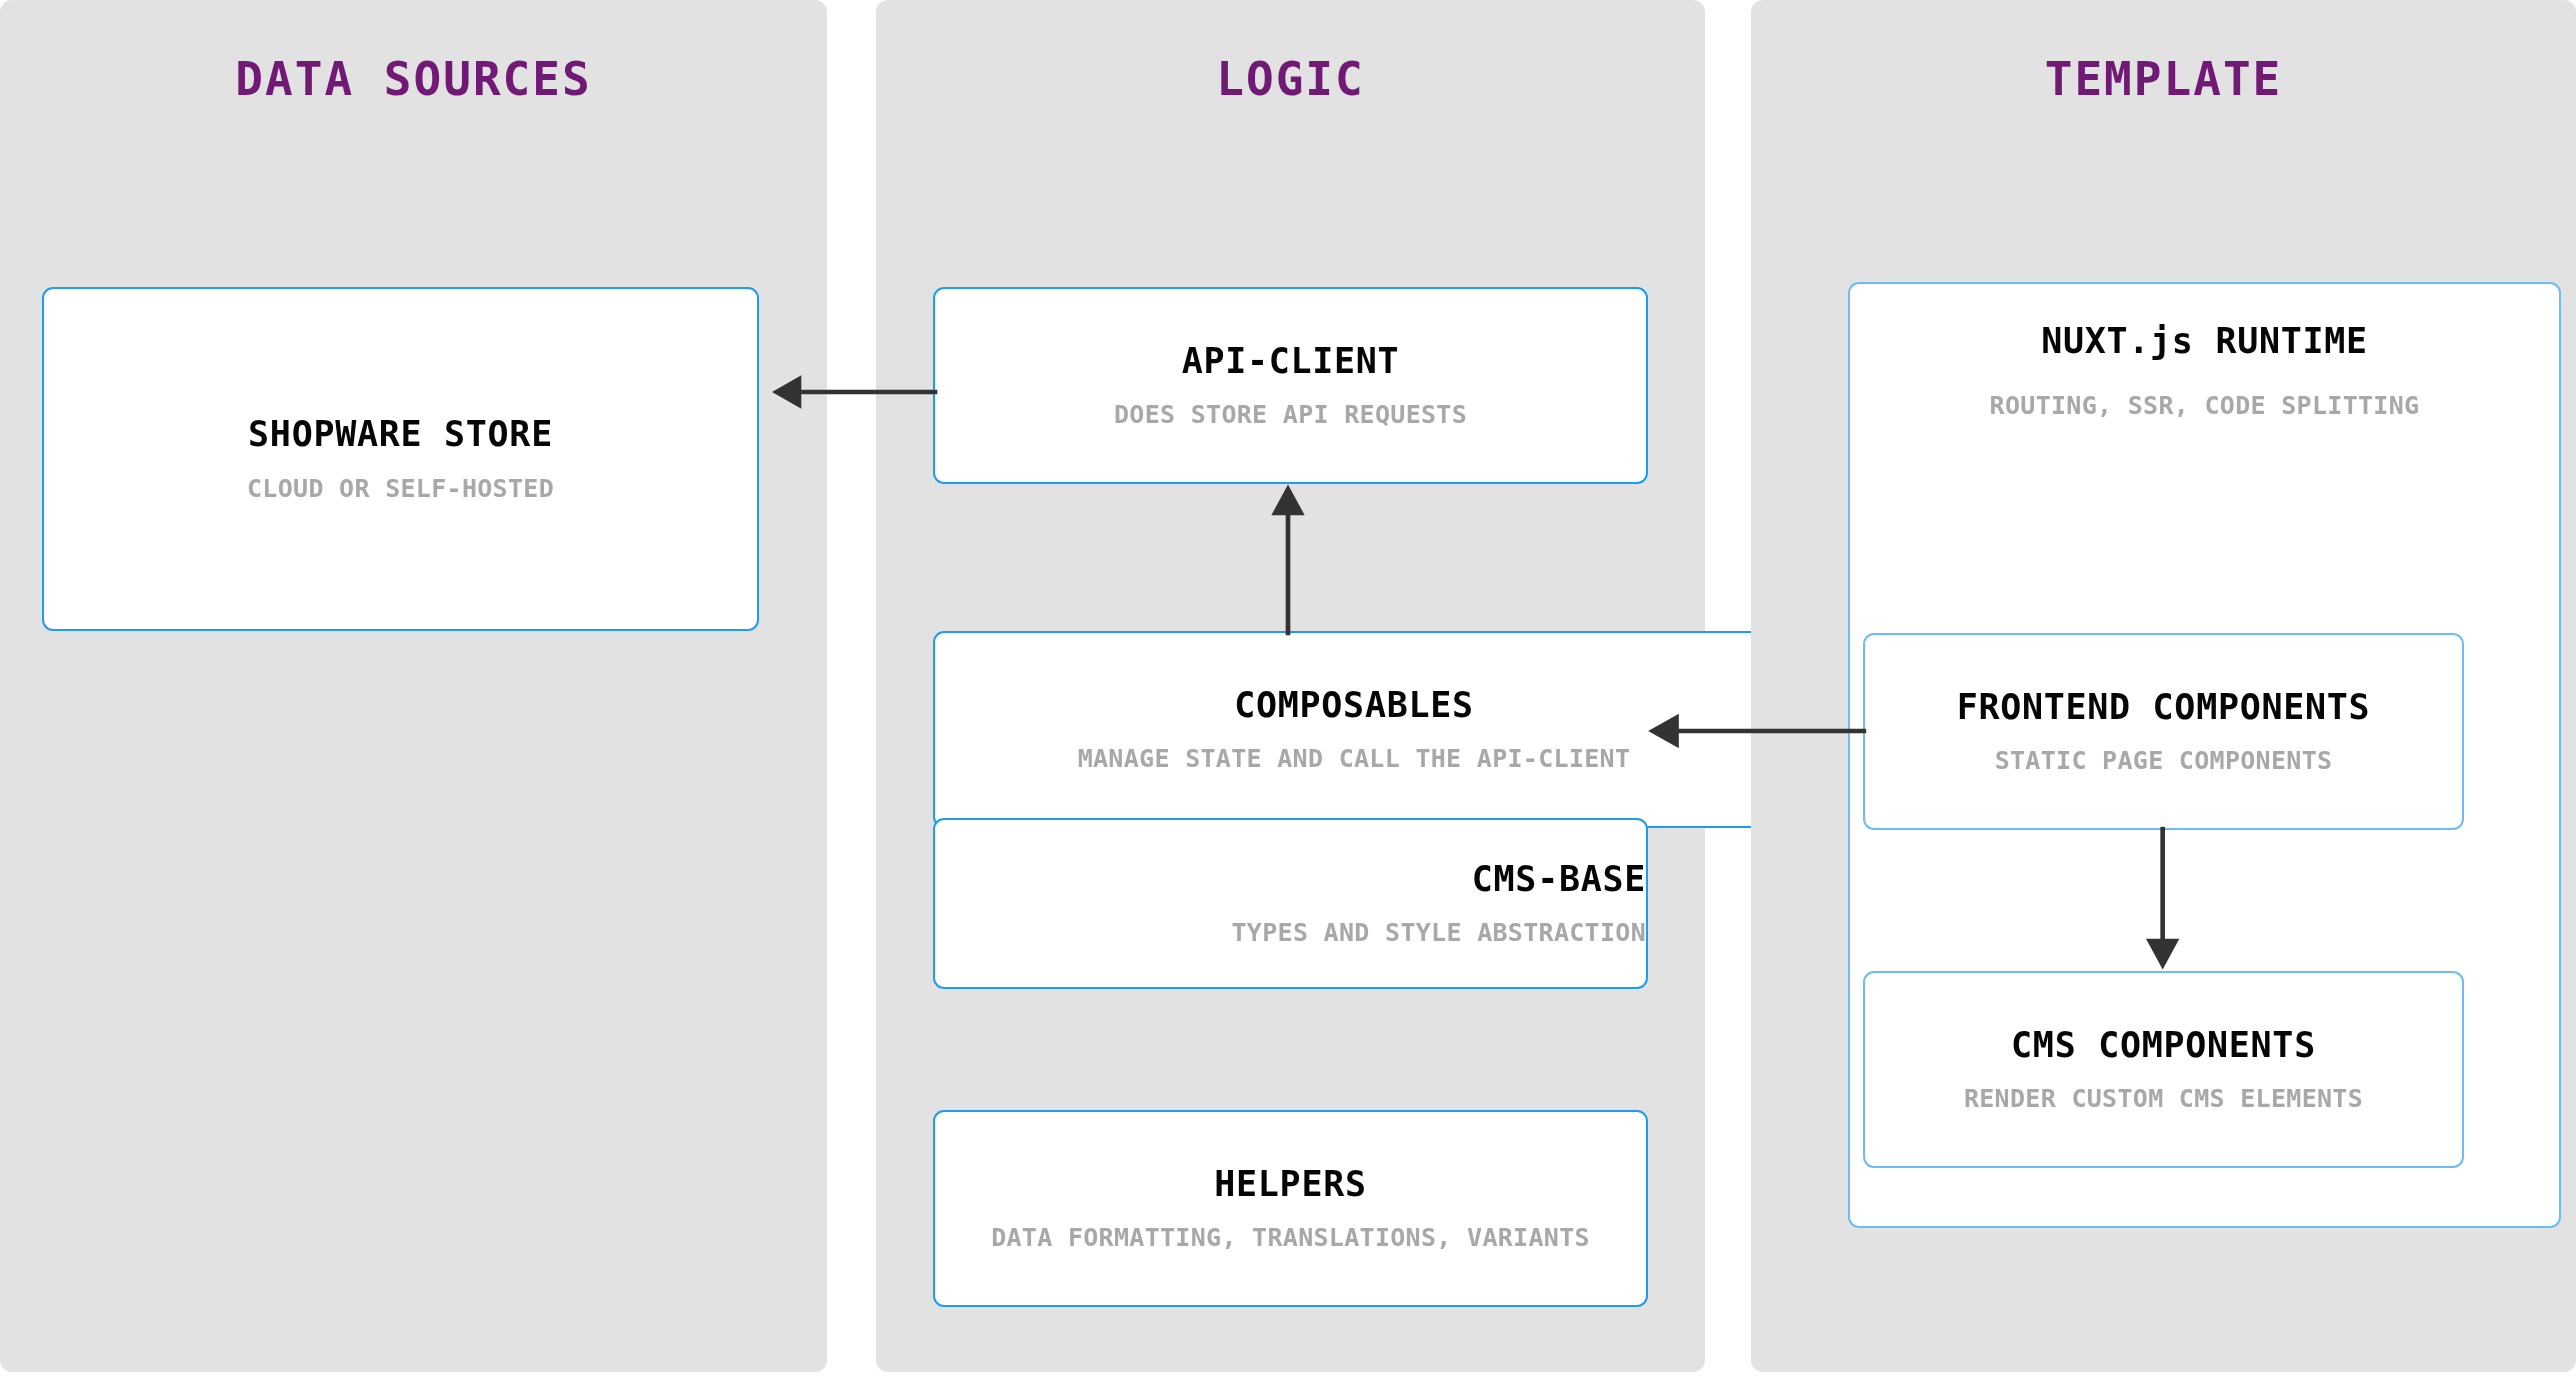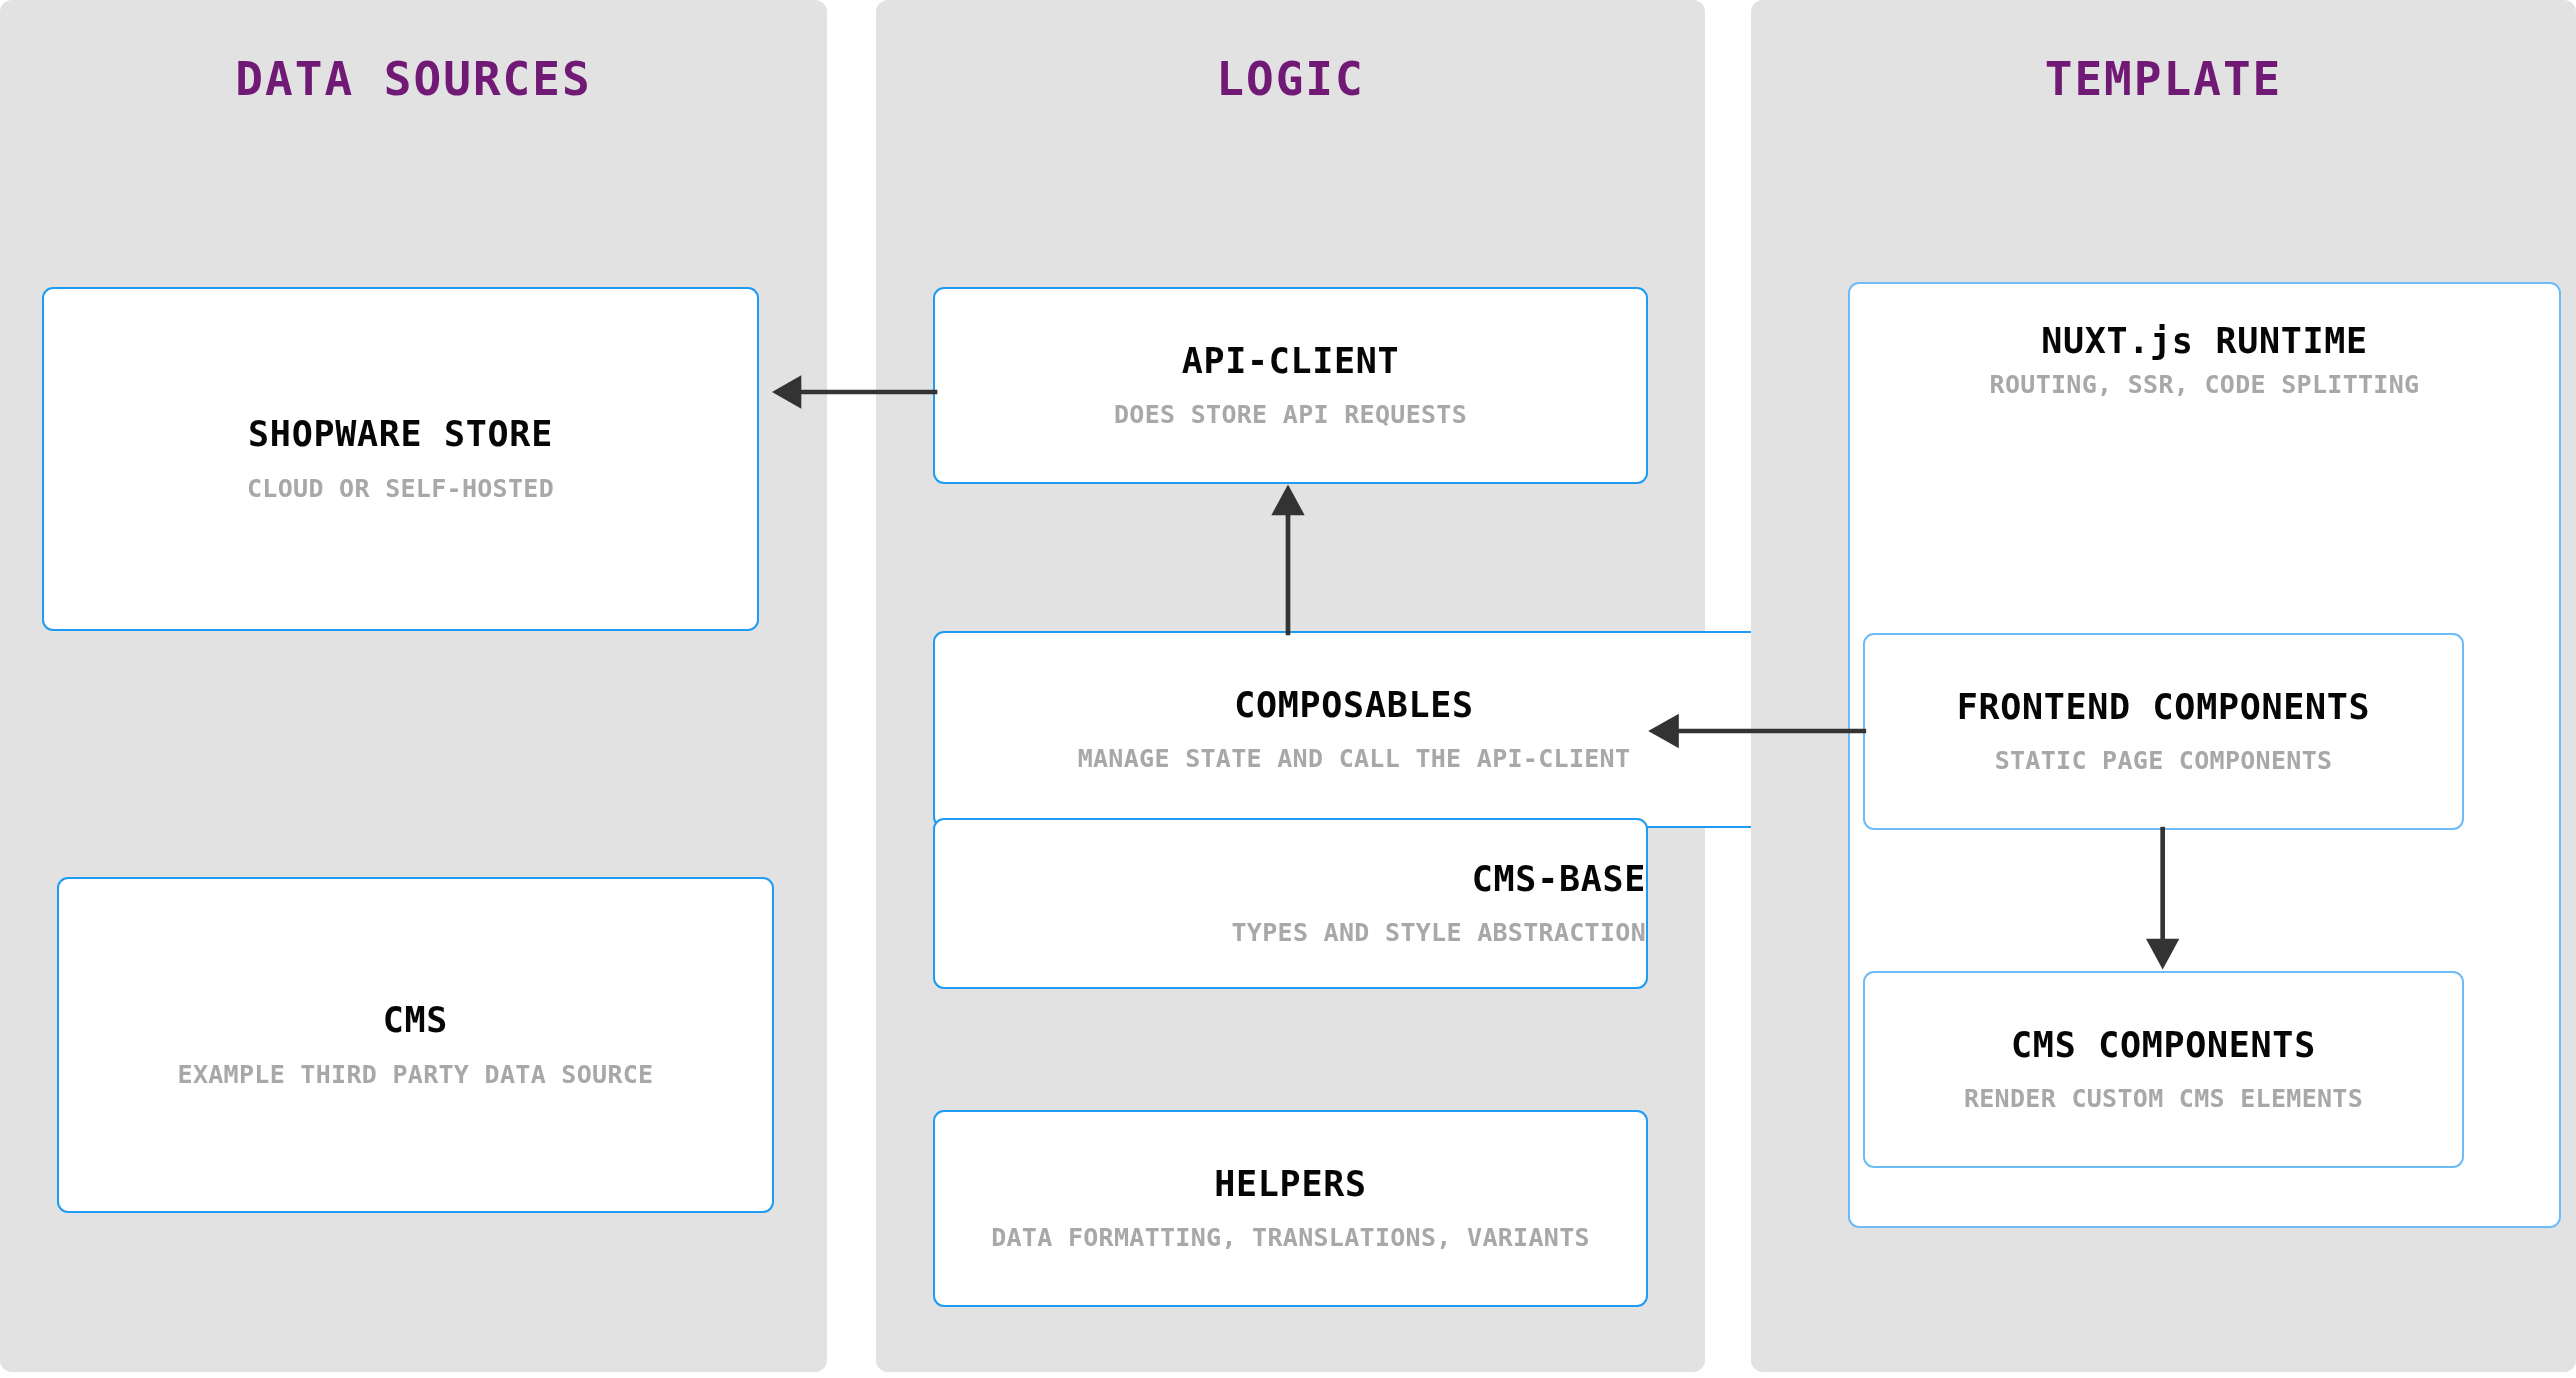--- a/index.html
+++ b/index.html
@@ -66,44 +66,40 @@
     font-family: "DejaVu Sans Mono", "Liberation Mono", monospace;
     font-size: 25px;
     font-weight: 700;
     color: #a8a8a8;
     letter-spacing: 0.3px;
     text-align: center;
     white-space: nowrap;
     line-height: 1.05;
   }
   .node.shell > .node-title { margin-top: 39px; }
-  .node.shell > .node-sub   { margin-top: 12px; text-align: center; }
+  .node.shell > .node-sub   { margin-top: 33px; text-align: center; }
 
   
   .arrow { position: absolute; }
   .arrow svg { display: block; overflow: visible; }
 </style>
 </head>
 <body>
 
 <div id="stage">
 
   <div class="column" id="col-data">
     <div class="column-title">DATA SOURCES</div>
   </div>
 
   <div class="node" style="left:42px; top:287px; width:717px; height:344px;">
     <div class="node-title">SHOPWARE STORE</div>
     <div class="node-sub">CLOUD OR SELF-HOSTED</div>
   </div>
 
-  <div class="node" style="left:57px; top:877px; width:717px; height:336px;">
-    <div class="node-title">CMS</div>
-    <div class="node-sub">EXAMPLE THIRD PARTY DATA SOURCE</div>
-  </div>
 
   <div class="column" id="col-logic">
     <div class="column-title">LOGIC</div>
   </div>
 
   <div class="node" style="left:933px; top:287px; width:715px; height:197px;">
     <div class="node-title">API-CLIENT</div>
     <div class="node-sub">DOES STORE API REQUESTS</div>
   </div>
 

